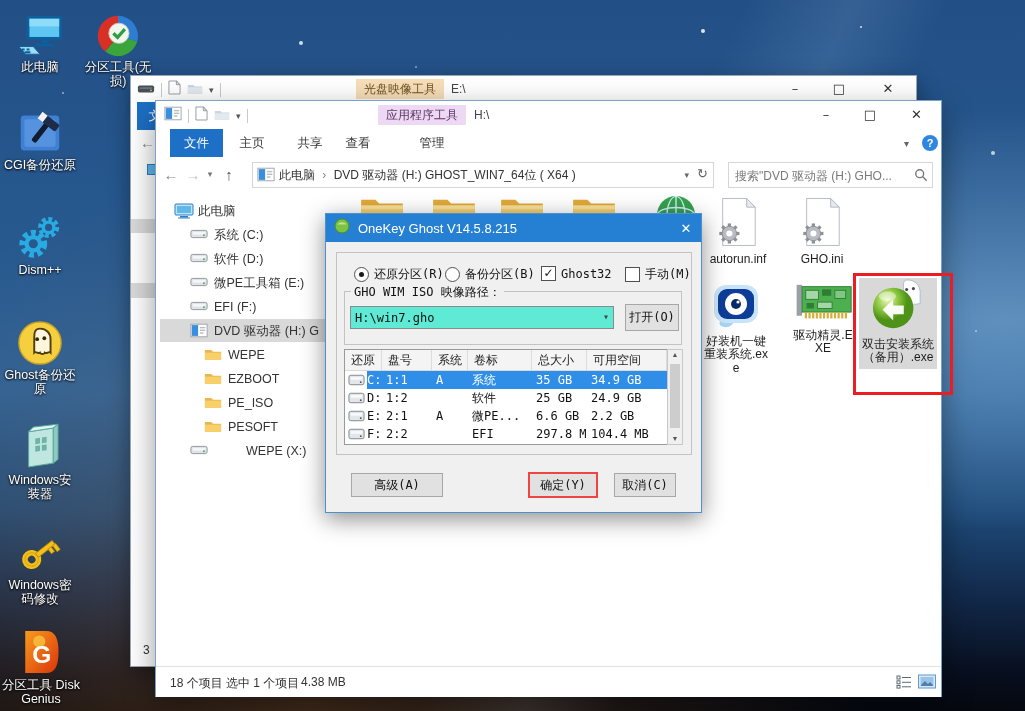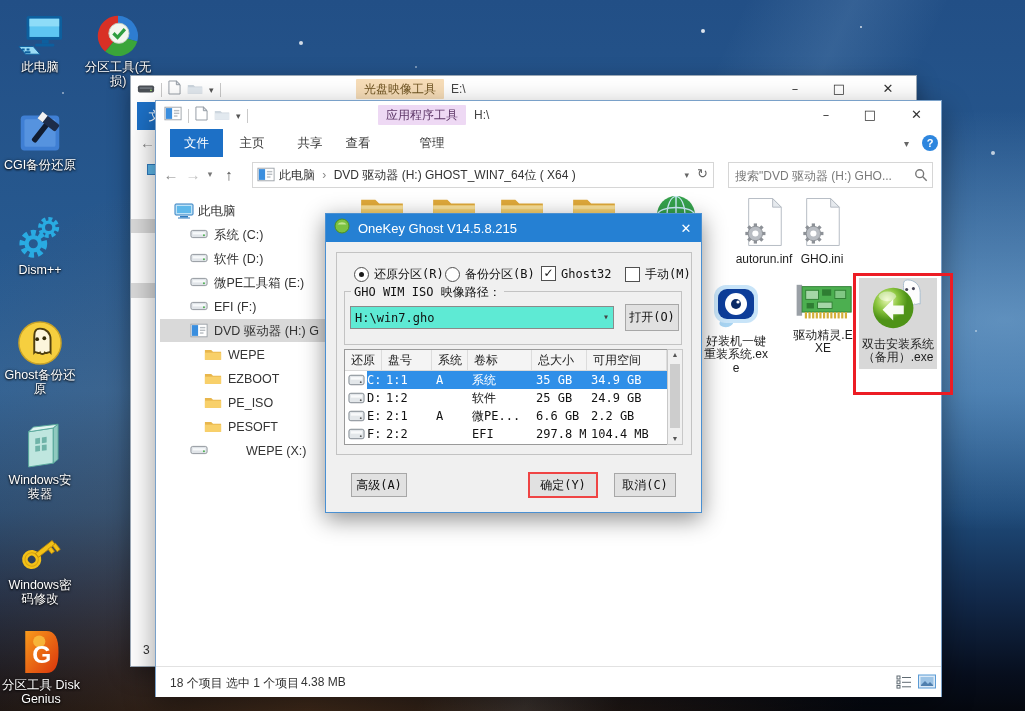--- a/index.html
+++ b/index.html
@@ -407,21 +407,21 @@
             <path d="M2 11 h44 v21 h-44z" fill="#f6d06d"></path>
             <path d="M2 11 h44 v4 h-44z" fill="#fbe29a"></path>
           </svg></div>
         <div class="a" style="left:310px;top:4px;"><svg width="40" height="40" viewBox="0 0 40 40">
             <circle cx="20" cy="20" r="19" fill="#35a24c"></circle>
             <path d="M1.5 22 a18.5 18.5 0 0 0 37 0 z" fill="#1b74c4"></path>
             <ellipse cx="20" cy="20" rx="18.5" ry="7.5" fill="none" stroke="#cfeefd" stroke-width="1.4"></ellipse>
             <path d="M20 1.5 v37" stroke="#cfeefd" stroke-width="1.4"></path>
             <ellipse cx="20" cy="20" rx="9" ry="18.5" fill="none" stroke="#cfeefd" stroke-width="1.2"></ellipse>
           </svg></div>
-        <div class="a fcell" style="left:355px;top:6px;width:74px;padding-left:26px;">
+        <div class="a fcell" style="left:355px;top:6px;width:74px;">
    <span><svg width="46" height="50" viewBox="0 0 48 52">
               <path d="M8 1.5 h25 l9 9 v40 h-34z" fill="#fff" stroke="#b4bac2"></path>
               <path d="M33 1.5 l9 9 h-9z" fill="#e6eaee" stroke="#b4bac2"></path>
               <rect x="13.3" y="27.5" width="3.4" height="21" fill="#8d9197" transform="rotate(0 15 38)"></rect>
               <rect x="13.3" y="27.5" width="3.4" height="21" fill="#8d9197" transform="rotate(45 15 38)"></rect>
               <rect x="13.3" y="27.5" width="3.4" height="21" fill="#8d9197" transform="rotate(90 15 38)"></rect>
               <rect x="13.3" y="27.5" width="3.4" height="21" fill="#8d9197" transform="rotate(135 15 38)"></rect>
               <circle cx="15" cy="38" r="7.5" fill="#b9bdc3" stroke="#8d9197"></circle>
               <circle cx="15" cy="38" r="3.2" fill="#fff"></circle>
             </svg></span>
@@ -621,20 +621,20 @@
           <div class="tcell" style="width:55px;position:relative;">297.8 MB</div>
           <div class="tcell" style="width:80px;position:relative;">104.4 MB</div>
   </div>
       </div>
     <div class="a" style="left:341px;top:135px;width:16px;height:96px;background:#f0f0f0;border:1px solid #c8c8c8;box-sizing:border-box;">
       <div style="text-align:center;font-size:7px;color:#555;line-height:10px;">▲</div>
       <div class="a" style="left:2px;top:14px;width:10px;height:64px;background:#cdcdcd;"></div>
       <div class="a" style="bottom:0;width:14px;text-align:center;font-size:7px;color:#555;line-height:10px;">▼</div>
     </div>
     <div id="dlg-buttons">
-        <div class="a btn dlg " style="left:25px;top:259px;width:56px;height:24px;box-sizing:border-box;">高级(A)</div>
+        <div class="a btn dlg " style="left:25px;top:259px;width:92px;height:24px;box-sizing:border-box;">高级(A)</div>
         <div class="a btn dlg default" style="left:202px;top:258px;width:70px;height:26px;box-sizing:border-box;">确定(Y)</div>
         <div class="a btn dlg " style="left:288px;top:259px;width:62px;height:24px;box-sizing:border-box;">取消(C)</div>
       </div>
   </div>
 
   <div id="red-rect" class="a" style="left:853px;top:273px;width:94px;height:116px;z-index:40;"></div>
 </div>
 
 </body></html>

